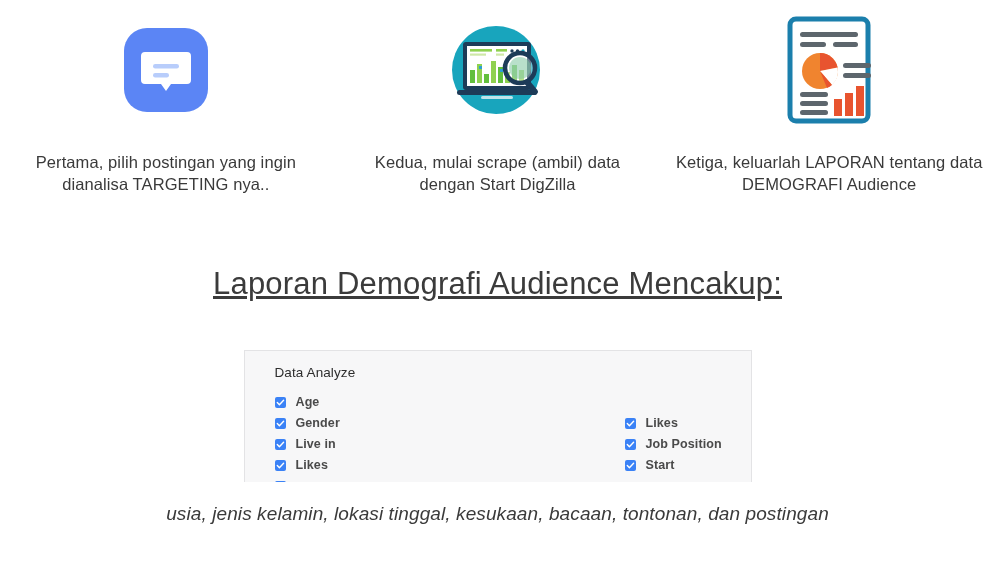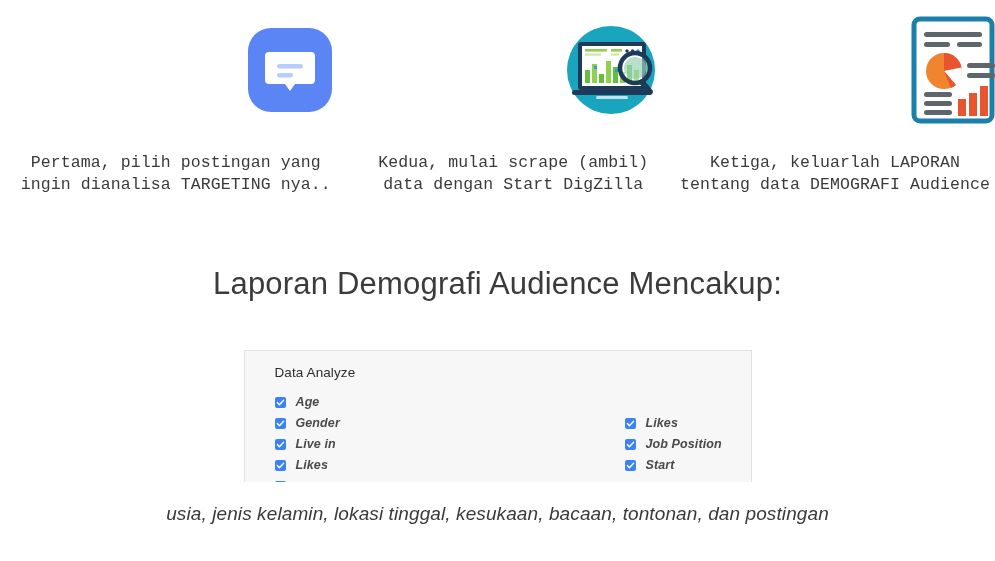--- a/index.html
+++ b/index.html
@@ -19,22 +19,21 @@
   #steps-row {
     display: flex;
     width: 995px;
     padding-top: 10px;
     box-sizing: border-box;
   }
   .step-col {
     flex: 1 1 0;
     display: flex;
     flex-direction: column;
-    align-items: flex-end;
-    font-family: Liberation Mono, monospace;
+    align-items: center;
   }
   .step-icon-wrap {
     height: 120px;
     display: flex;
     align-items: center;
     justify-content: center;
   }
   .step-caption {
     font-size: 16.5px;
     line-height: 1.33;
@@ -50,20 +49,21 @@
 
   
   #main-heading {
     text-align: center;
     font-size: 31px;
     color: #3b3b3b;
     font-weight: 400;
     margin: 0;
     padding-top: 70px;
     letter-spacing: 0.2px;
+    text-decoration: underline;
   }
 
   
   #analyze-panel-outer {
     width: 995px;
     display: flex;
     justify-content: center;
     padding-top: 48px;
   }
   #analyze-panel {
@@ -113,21 +113,20 @@
     position: absolute;
     left: 1px;
     top: 1px;
   }
   .check-label {
     font-size: 12.5px;
     font-weight: bold;
     color: #4a4a4a;
     letter-spacing: 0.1px;
     white-space: nowrap;
-    font-style: italic;
   }
 
   
   #bottom-caption {
     text-align: center;
     font-size: 19px;
     font-style: italic;
     color: #3a3a3a;
     padding-top: 21px;
     letter-spacing: 0.1px;

